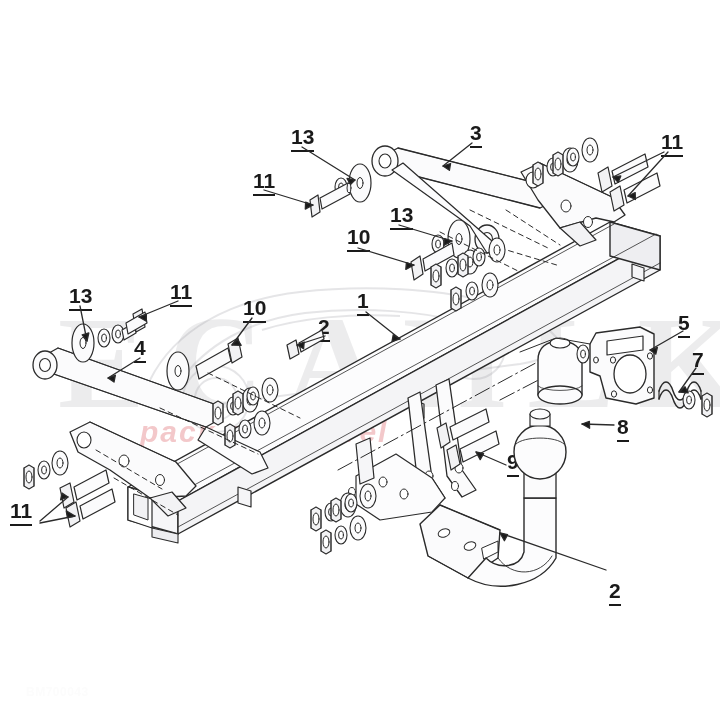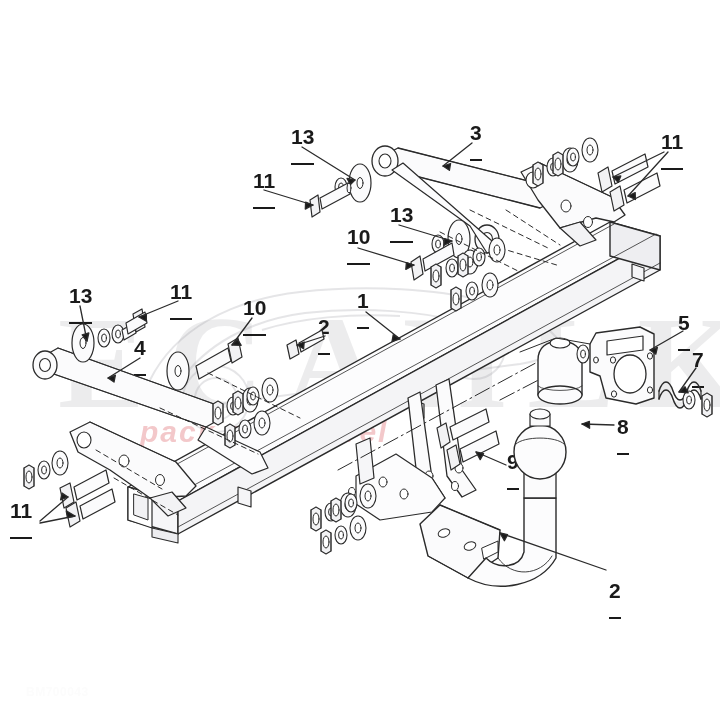--- a/index.html
+++ b/index.html
@@ -28,21 +28,21 @@
   .lbl {
     position: absolute;
     font-family: "Liberation Sans", sans-serif;
     font-weight: bold;
     font-size: 21px;
     color: #1a1a1a;
     line-height: 1;
     letter-spacing: 0px;
     white-space: nowrap;
     border-bottom: 2px solid #1a1a1a;
-    padding-bottom: 16px;
+    padding-bottom: 3px;
   }
   .wm-text {
     position: absolute;
     font-family: "Liberation Serif", serif;
     white-space: nowrap;
     pointer-events: none;
     user-select: none;
   }
   .wm-big {
     font-size: 132px;

